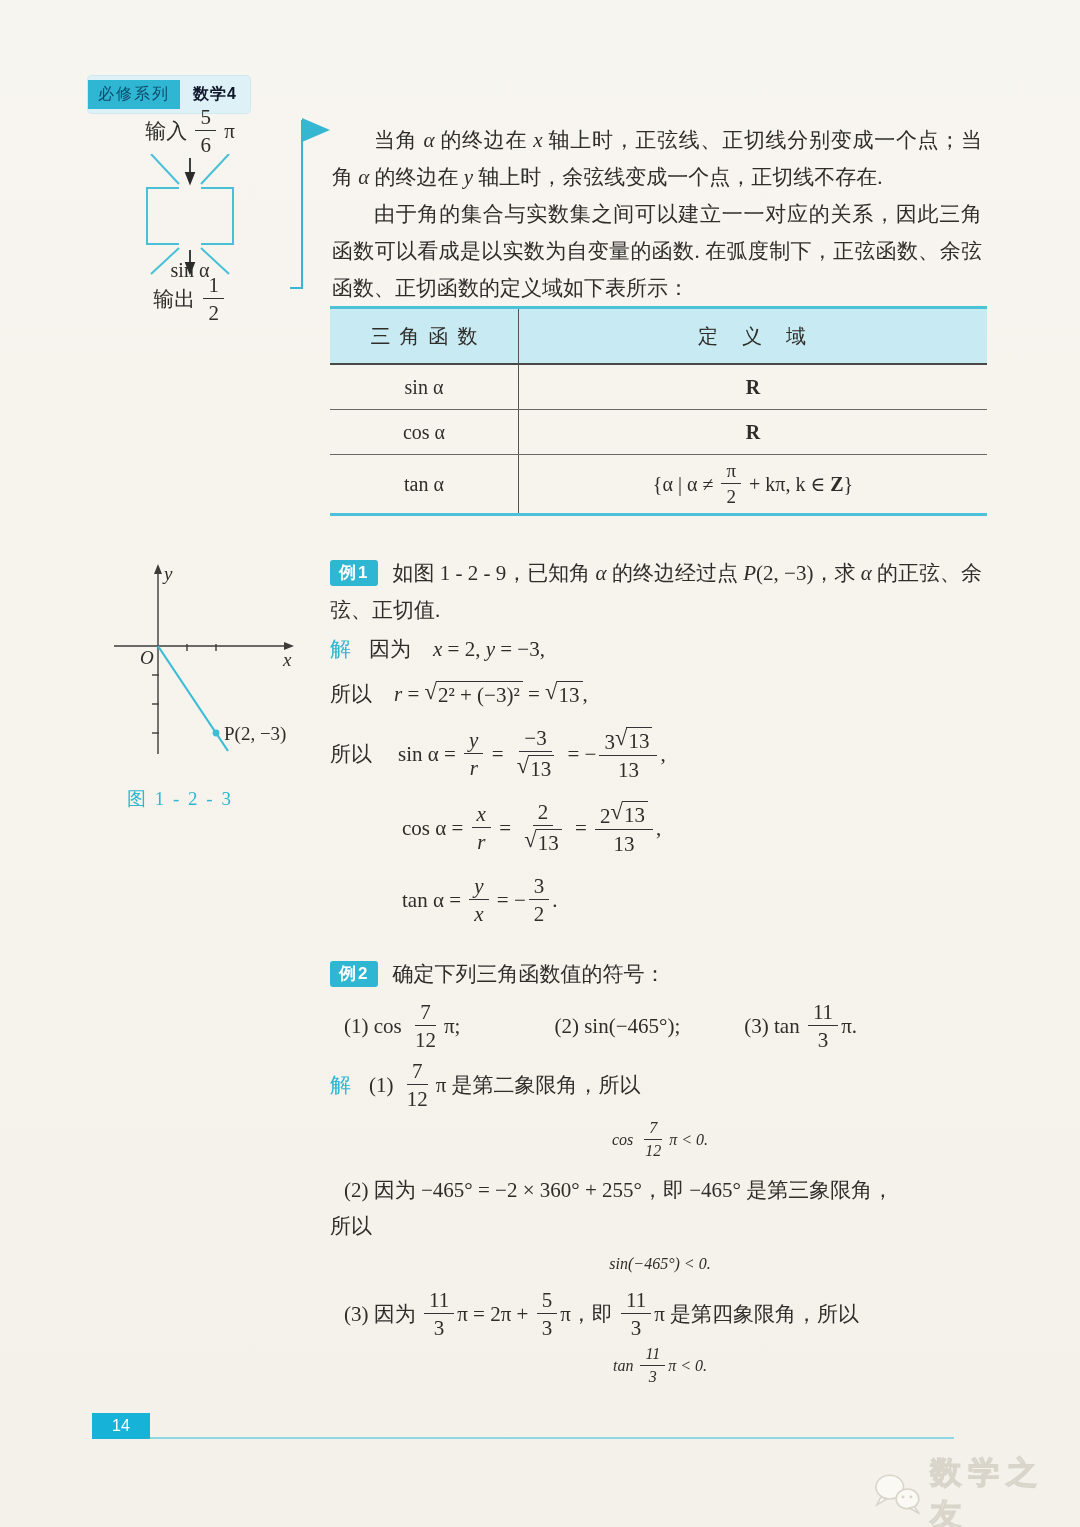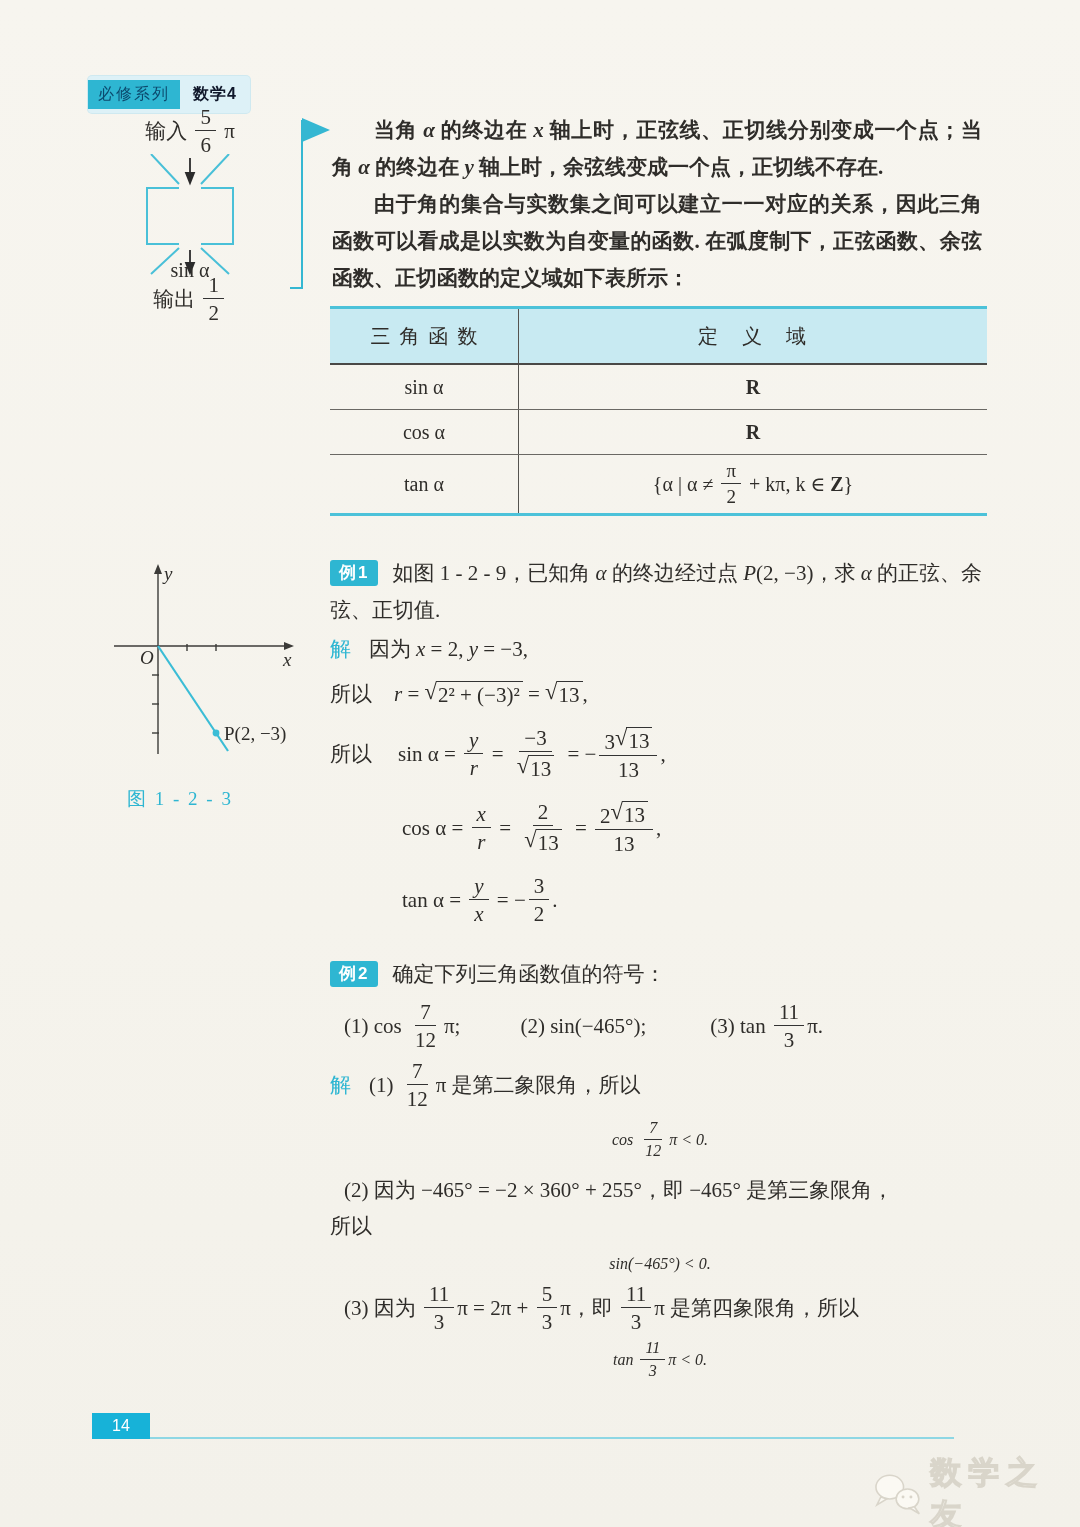--- a/index.html
+++ b/index.html
@@ -16,21 +16,21 @@
   .hdr .book{color:#0f172a;font-family:"Liberation Sans",sans-serif;font-weight:bold;
        font-size:16px;padding:8px 13px;letter-spacing:1px;}
   
   .machine{position:absolute;left:106px;top:106px;width:168px;text-align:center;}
   .m-io{font-size:21px;height:50px;display:flex;align-items:center;justify-content:center;white-space:pre;}
   .machine svg{display:block;margin:-2px auto;}
   .m-box-label{position:absolute;left:0;top:153px;width:100%;text-align:center;font-size:20px;}
   
   .flag{position:absolute;left:286px;top:116px;}
   
-  .intro{position:absolute;left:332px;top:112px;width:650px;font-size:21px;line-height:37px;text-align:justify;font-weight:bold;}
+  .intro{position:absolute;left:332px;top:122px;width:650px;font-size:21px;line-height:37px;text-align:justify;}
   .intro p{margin:0;text-indent:2em;}
   .it{font-style:italic;}
   
   .dtable{position:absolute;left:330px;top:306px;width:657px;
           border-top:3px solid #4cc2d9;border-bottom:3px solid #4cc2d9;}
   .trow{display:flex;}
   .c1{width:188px;border-right:1.5px solid #55534f;display:flex;align-items:center;justify-content:center;}
   .c2{flex:1;display:flex;align-items:center;justify-content:center;}
   .th-row{height:54px;background:#c8eaf2;border-bottom:2px solid #4a4947;}
   .th-row .c1{font-size:20px;letter-spacing:0.45em;text-indent:0.45em;}
@@ -172,21 +172,21 @@
       <text x="124" y="184" font-size="19" fill="#2f2d2a">P(2, −3)</text>
     </svg>
     <div class="fig-caption">图 1 - 2 - 3</div>
   </div>
 
   <div class="ex1">
     <p class="head"><span class="badge">例1</span><span>如图 1 - 2 - 9，已知角 </span><span class="it">α</span><span> 的终边经过点 </span><span class="it">P</span><span>(2, −3)，求 </span><span class="it">α</span><span> 的正弦、余弦、正切值.</span></p>
 
     <div class="srow" style="margin-top:2px">
       <span class="cyan lbl">解</span>
-      <span style="margin-right:5px">因为</span>
+      <span style="margin-right:22px">因为</span>
       <span class="it">x</span>
       <span> = 2, </span>
       <span class="it">y</span>
       <span> = −3,</span>
     </div>
 
     <div class="mrow" style="margin-top:8px">
       <span style="margin-right:22px">所以</span>
       <span class="it">r</span>
       <span> = </span>
@@ -229,21 +229,21 @@
     </div>
   </div>
 
   <div class="ex2">
     <p class="head"><span class="badge">例2</span><span>确定下列三角函数值的符号：</span></p>
 
     <div class="mrow" style="margin-top:8px;height:52px">
       <span style="margin-left:14px">(1) cos </span>
       <span class="frac"><span class="fn">7</span><span class="fd">12</span></span>
       <span>π;</span>
-      <span style="margin-left:60px">(2) sin(−465°);</span>
+      <span style="margin-left:94px">(2) sin(−465°);</span>
       <span style="margin-left:64px">(3) tan </span>
       <span class="frac"><span class="fn">11</span><span class="fd">3</span></span>
       <span>π.</span>
     </div>
 
     <div class="mrow" style="margin-top:8px;height:50px">
       <span class="cyan lbl">解</span>
       <span>(1) </span>
       <span class="frac"><span class="fn">7</span><span class="fd">12</span></span>
       <span>π 是第二象限角，所以</span>
@@ -255,21 +255,21 @@
       <span>π &lt; 0.</span>
     </div>
 
     <p style="margin:6px 0 0 14px">(2) 因为 −465° = −2 × 360° + 255°，即 −465° 是第三象限角，</p>
     <p style="margin:0">所以</p>
 
     <div class="centered" style="margin-top:2px;height:36px">
       <span>sin(−465°) &lt; 0.</span>
     </div>
 
-    <div class="mrow" style="height:52px;padding-left:14px">
+    <div class="mrow" style="margin-top:6px;height:52px;padding-left:14px">
       <span>(3) 因为 </span>
       <span class="frac"><span class="fn">11</span><span class="fd">3</span></span>
       <span>π = 2π + </span>
       <span class="frac"><span class="fn">5</span><span class="fd">3</span></span>
       <span>π，即 </span>
       <span class="frac"><span class="fn">11</span><span class="fd">3</span></span>
       <span>π 是第四象限角，所以</span>
     </div>
 
     <div class="centered" style="height:52px">

